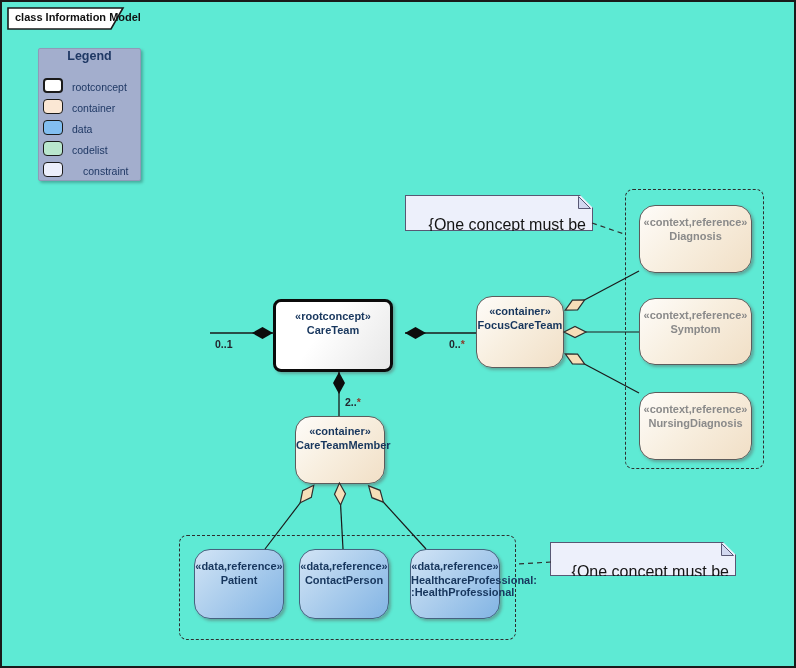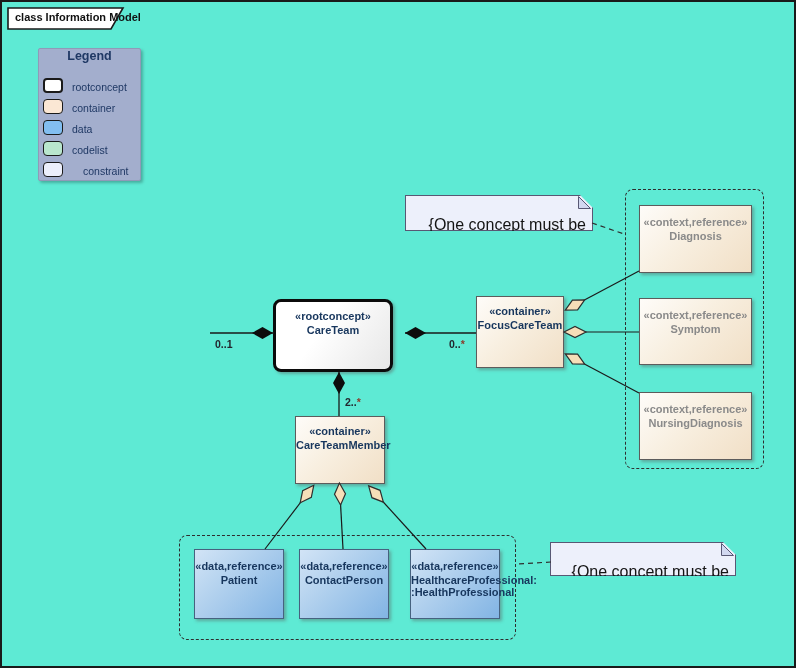--- a/index.html
+++ b/index.html
@@ -16,21 +16,21 @@
   .legend-title{text-align:center;margin-top:0;font-size:12.5px;font-weight:bold;color:#1f3864;}
   .legend-row{position:absolute;left:4px;height:17px;display:flex;align-items:flex-end;}
   .swatch{width:20px;height:15px;border-radius:4px;border:1.3px solid #1a1a1a;box-sizing:border-box;background:#fff;}
   .swatch.root{border-width:2.4px;background:#ffffff;}
   .swatch.container{background:#fbe7d4;}
   .swatch.data{background:#82bef0;}
   .swatch.codelist{background:#b9e6cd;}
   .swatch.constraint{background:#eceffb;}
   .legend-label{margin-left:9px;font-size:10.5px;color:#1f3864;}
   
-  .node{position:absolute;border-radius:0;box-sizing:border-box;text-align:center;box-shadow:2px 2px 3px rgba(90,90,90,.45);}
+  .node{position:absolute;border-radius:16px;box-sizing:border-box;text-align:center;box-shadow:2px 2px 3px rgba(90,90,90,.45);}
   .node .stype{font-size:11px;font-weight:600;white-space:nowrap;}
   .node .cname{font-size:11px;font-weight:bold;white-space:nowrap;margin-top:2px;}
   .blue{background:linear-gradient(135deg,#d2e4f6 0%,#b2d1ee 40%,#82b4e4 100%);border:1.4px solid #46627f;color:#17365d;}
   .tan{background:linear-gradient(135deg,#fefcf9 0%,#f8efe0 45%,#f1dfc6 100%);border:1.3px solid #5c5c5c;color:#17365d;}
   .gray-text{color:#8a8a8a;}
   .root-node{background:linear-gradient(125deg,#ffffff 40%,#e3e3e3 110%);border:3px solid #0b0b0b;border-radius:8px;color:#17365d;}
   .st-tag{position:absolute;top:3px;right:7px;font-size:10px;font-style:italic;font-weight:600;color:#17365d;}
   .pad16{padding-top:16px;} .pad8{padding-top:8px;} .pad10{padding-top:10px;}
   
   .selbox{position:absolute;border:1.6px dashed #2e2e2e;border-radius:8px;box-sizing:border-box;background:transparent;}

